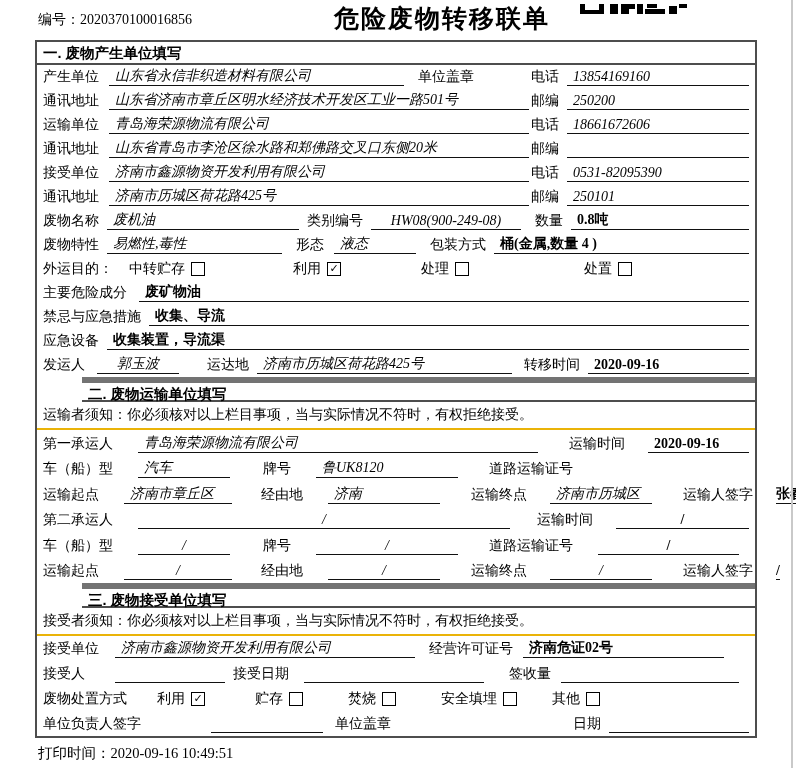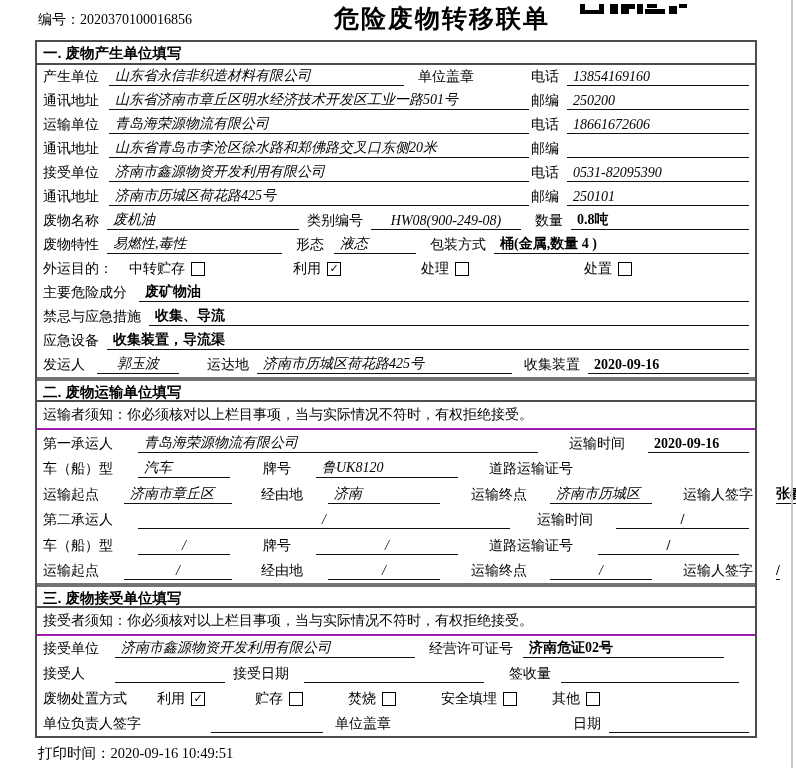--- a/index.html
+++ b/index.html
@@ -11,23 +11,23 @@
   .hdr-serial { position:absolute; left:38px; top:11px; font-size:14px; }
   .hdr-title  { position:absolute; left:334px; top:2px; font-size:25px; font-weight:bold;
                 letter-spacing:2px; font-family:"Liberation Sans","DejaVu Sans",sans-serif; }
   .qr { position:absolute; left:580px; top:0; }
   .page-edge { position:absolute; left:791px; top:0; width:2px; height:768px; background:#c9c9c9; }
 
   .form { position:absolute; left:35px; top:40px; width:722px; border:2px solid #4d4d4d;
           box-sizing:border-box; background:#fff; }
   .sec  { font-family:"Liberation Sans","DejaVu Sans",sans-serif; font-weight:bold; font-size:14.5px;
           padding:2px 6px 0 6px; height:23px; box-sizing:border-box; border-bottom:2px solid #4d4d4d; }
-  .sec.mid { border-top:4px solid #737373; height:25px; }
+  .sec.mid { border-top:6px solid #737373; height:25px;margin-left:45px; }
   .notice { display:flex; align-items:center; height:28px; padding:0 6px; font-size:14px;
-            border-bottom:2px solid #a21caf; box-sizing:border-box; }
+            border-bottom:2px solid #eab308; box-sizing:border-box; }
   .row { display:flex; align-items:flex-end; padding:0 6px 3px 6px; box-sizing:border-box;
          font-size:14px; white-space:nowrap; }
   .s1 .row { height:24px; }
   .s2 .row { height:25.5px;gap:15px; }
   .s3 .row { height:25px; }
   .lbl { flex:none; }
   .u   { border-bottom:1px solid #111; padding:0 0 0 6px; box-sizing:border-box; min-height:17px; }
   .fx  { flex:none;font-style:italic; }
   .fl  { flex:1 1 auto;font-weight:bold; }
   .sp  { flex:1 1 auto; }
@@ -158,21 +158,21 @@
     <div class="row">
       <span class="lbl">应急设备</span>
       <span class="u fl" style="margin-left:8px">收集装置，导流渠</span>
     </div>
 
     <div class="row">
       <span class="lbl">发运人</span>
       <span class="u fx ctr" style="width:82px;margin-left:12px">郭玉波</span>
       <span class="lbl" style="margin-left:28px">运达地</span>
       <span class="u fx" style="width:255px;margin-left:8px">济南市历城区荷花路425号</span>
-      <span class="lbl" style="margin-left:12px">收集装置</span>
+      <span class="lbl" style="margin-left:12px">转移时间</span>
       <span class="u fl" style="margin-left:8px">2020-09-16</span>
     </div>
   </div>
 
   <div class="s2">
     <div class="sec mid">二. 废物运输单位填写</div>
     <div class="notice">运输者须知：你必须核对以上栏目事项，当与实际情况不符时，有权拒绝接受。</div>
 
     <div class="row">
       <span class="lbl">第一承运人</span>

